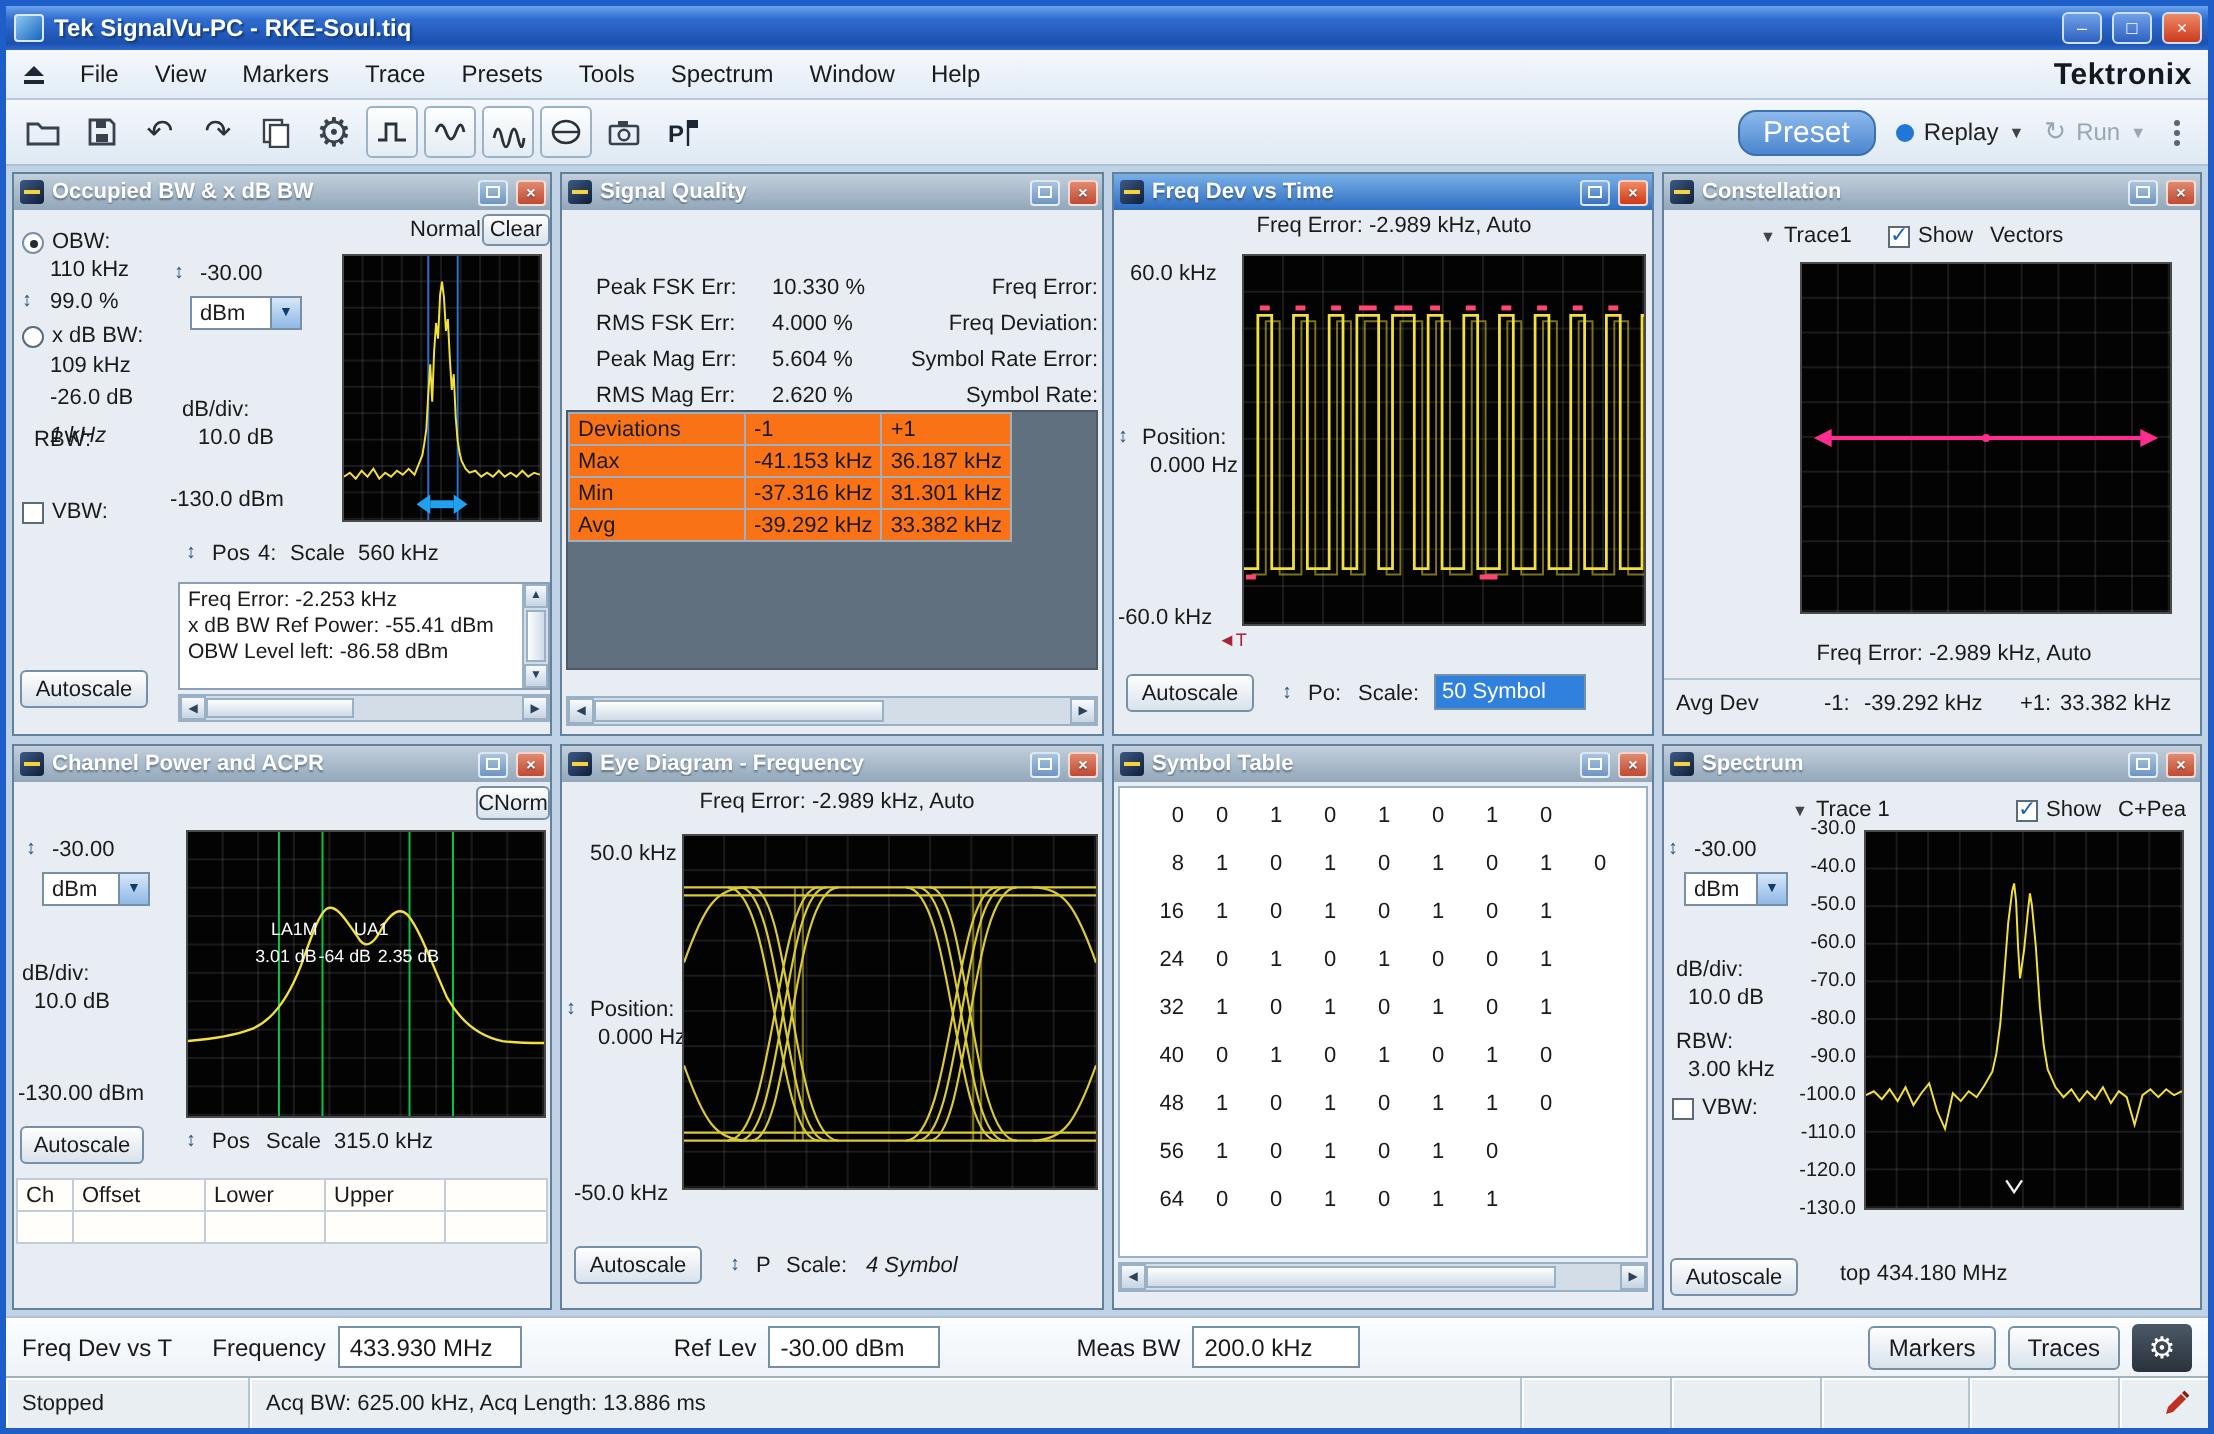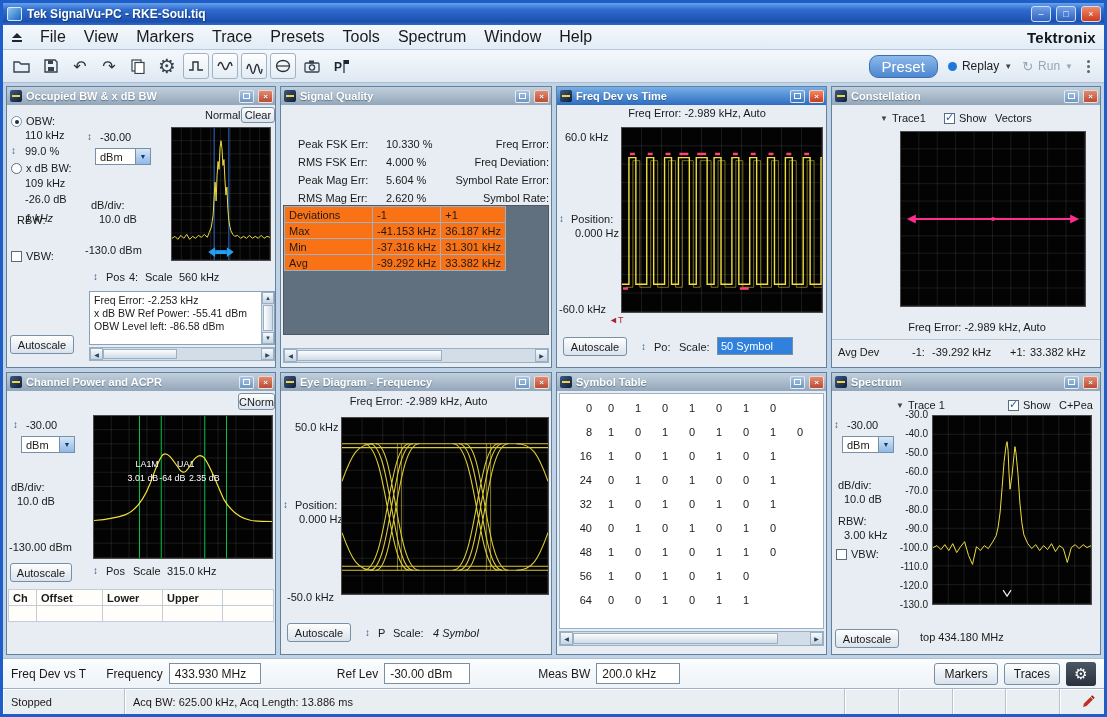--- a/index.html
+++ b/index.html
@@ -6,21 +6,21 @@
 html,body{width:1107px;height:717px}
 body{position:relative;font-family:"Liberation Sans","DejaVu Sans",sans-serif;font-size:11px;color:#1a1a1a;background:#15448f;overflow:hidden}
 .window{position:absolute;inset:0;border:3px solid #1d5ec9;display:flex;flex-direction:column;background:#bfd2e6}
 .titlebar{height:22px;flex:0 0 22px;display:flex;align-items:center;gap:5px;padding:0 3px 0 4px;background:linear-gradient(180deg,#6aa2ea 0%,#2f6cd0 30%,#1c50ae 85%,#2f6cd0 100%);color:#fff}
 .wtitle{font-weight:bold;font-size:12px;flex:1;text-shadow:1px 1px 1px #123c78}
 .appicon{width:15px;height:14px;border-radius:2px;background:linear-gradient(135deg,#8ec7f0,#1565c0);border:1px solid #dce9f8;display:inline-block}
 .wbtn{width:20px;height:16px;border-radius:3px;border:1px solid #cfe0f4;display:flex;align-items:center;justify-content:center;color:#fff;font-size:9px;background:linear-gradient(180deg,#70a0e8,#2e62c0)}
 .wbtn.close{background:linear-gradient(180deg,#ee8a68,#cc3a1e)}
 .menubar{height:25px;flex:0 0 25px;display:flex;align-items:center;background:linear-gradient(#f4f8fc,#e2ecf6);border-bottom:1px solid #b9c9d9;padding:0 8px;gap:2px}
 .menu-items{display:flex}
-.menu-item{padding:3px 9px;font-size:16px}
+.menu-item{padding:3px 9px;font-size:12px}
 .brand{margin-left:auto;font-weight:bold;font-size:15px;color:#14191e;letter-spacing:.3px}
 .eject{margin-right:6px;display:flex;align-items:center}
 .toolbar{height:33px;flex:0 0 33px;display:flex;align-items:center;background:linear-gradient(#f4f8fc,#dfe9f3);border-bottom:1px solid #aebfd0;padding:0 6px;gap:3px}
 .tbtn{width:26px;height:26px;display:flex;align-items:center;justify-content:center;border-radius:3px;color:#2a3138}
 .tbtn.txt{font-size:16px}
 .tbtn.gear{font-size:20px;color:#39424c}
 .tbtn.framed{border:1px solid #9fb2c4;background:linear-gradient(#fdfefe,#e4ecf4)}
 .tb-right{margin-left:auto;display:flex;align-items:center;gap:10px;padding-right:4px}
 .preset-pill{background:linear-gradient(#8db9ec,#4c86cf);color:#fff;border:1px solid #3c6fae;border-radius:9px;padding:2px 12px;font-size:15px}
 .replay{display:flex;align-items:center;gap:5px;font-size:12px;color:#222}
@@ -66,21 +66,21 @@
 .vthumb{flex:1;margin:1px;background:linear-gradient(90deg,#fdfefe,#cfdbe7);border:1px solid #9ab0c4}
 .hscroll{display:flex;background:#d3dde7;border:1px solid #9ab0c4}
 .hscroll .sarr{flex:0 0 13px}
 .hthumb{background:linear-gradient(#fdfefe,#cfdbe7);border:1px solid #9ab0c4;margin:1px 0}
 .hfill{flex:1}
 .sq-dark{background:#61707e;border:1px solid #4d5a66}
 table.dev{border-collapse:collapse;background:#fff}
 table.dev th,table.dev td{border:1px solid #9fb0c0;font-weight:normal;text-align:left;padding:1px 4px;font-size:11px;height:16px;background:#f97316}
 .dev .c1{width:88px}.dev .c2{width:60px}.dev .c3{width:60px}
 table.acpr{border-collapse:collapse;background:#fffefa;table-layout:fixed}
-table.acpr th,table.acpr td{border:1px solid #c3cdd6;font-weight:bold;text-align:left;padding:1px 4px;font-size:11px;height:16px;overflow:hidden}
+table.acpr th,table.acpr td{border:1px solid #c3cdd6;font-weight:normal;text-align:left;padding:1px 4px;font-size:11px;height:16px;overflow:hidden}
 .symwrap{background:#fff;border:1px solid #9ab0c4}
 .sym-row{position:absolute;left:0;width:100%;height:22px}
 .sym-idx{position:absolute;left:2px;width:30px;text-align:right}
 .sym-bit{position:absolute}
 .spec-y{position:absolute;left:56px;width:40px;text-align:right;font-size:10px}
 .controlbar{flex:0 0 30px;display:flex;align-items:center;background:linear-gradient(#fbfdfe,#eef3f8);border-top:1px solid #b0c0d0;padding:0 8px;font-size:12px;gap:6px}
 .cb-input{background:#fff;border:1px solid #7890a6;height:21px;display:inline-flex;align-items:center;padding:0 5px;font-size:12px}
 .cb-btn{background:linear-gradient(#fefefe,#d9e2ec);border:1px solid #7890a6;border-radius:3px;height:22px;display:inline-flex;align-items:center;padding:0 9px;font-size:12px}
 .cb-gear{width:30px;height:24px;background:linear-gradient(#4c5866,#29323c);border-radius:3px;color:#fff;display:inline-flex;align-items:center;justify-content:center;font-size:15px}
 .statusbar{flex:0 0 26px;display:flex;background:#e9eef3;border-top:1px solid #9fb2c4;font-size:11px}
@@ -675,21 +675,21 @@
     <span class="cb-input" style="width:86px">-30.00 dBm</span>
     <span style="margin-left:62px">Meas BW</span>
     <span class="cb-input" style="width:84px">200.0 kHz</span>
     <span class="cb-btn" style="margin-left:auto">Markers</span>
     <span class="cb-btn">Traces</span>
     <span class="cb-gear">⚙</span>
   </div>
 
   <div class="statusbar">
     <div class="sb-cell" style="width:122px">Stopped</div>
-    <div class="sb-cell" style="width:720px">Acq BW: 625.00 kHz, Acq Length: 13.886 ms</div>
+    <div class="sb-cell" style="width:636px">Acq BW: 625.00 kHz, Acq Length: 13.886 ms</div>
     <div class="sb-cell" style="flex:1"></div>
     <div class="sb-cell" style="flex:1"></div>
     <div class="sb-cell" style="flex:1"></div>
     <div class="sb-cell" style="flex:1"></div>
     <div class="sb-cell" style="width:44px;justify-content:flex-end;border-right:none">
       <svg width="15" height="15" viewBox="0 0 15 15">
           <path d="M2,13 L3,9.5 9.5,3 12,5.5 5.5,12 z" fill="#c03020"></path>
           <path d="M10,2.5 l2.5,2.5 1.2,-1.2 -2.5,-2.5 z" fill="#7f2015"></path>
         </svg>
     </div>

